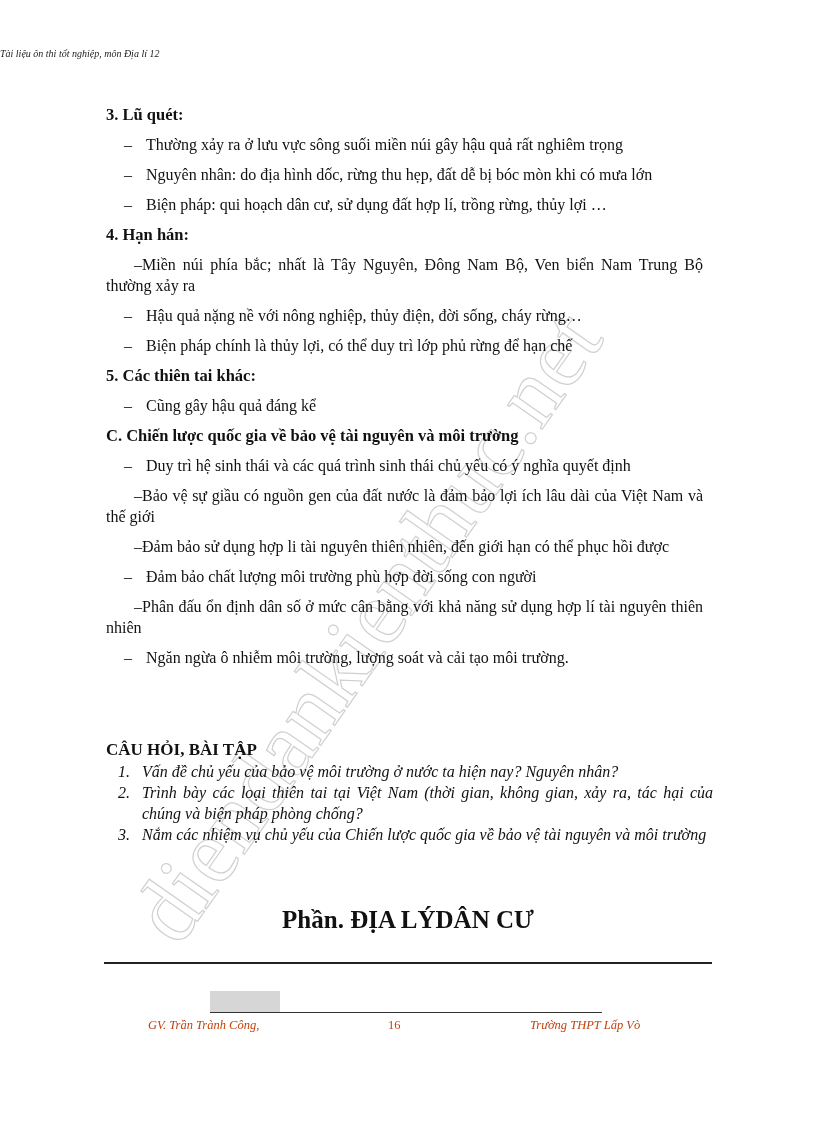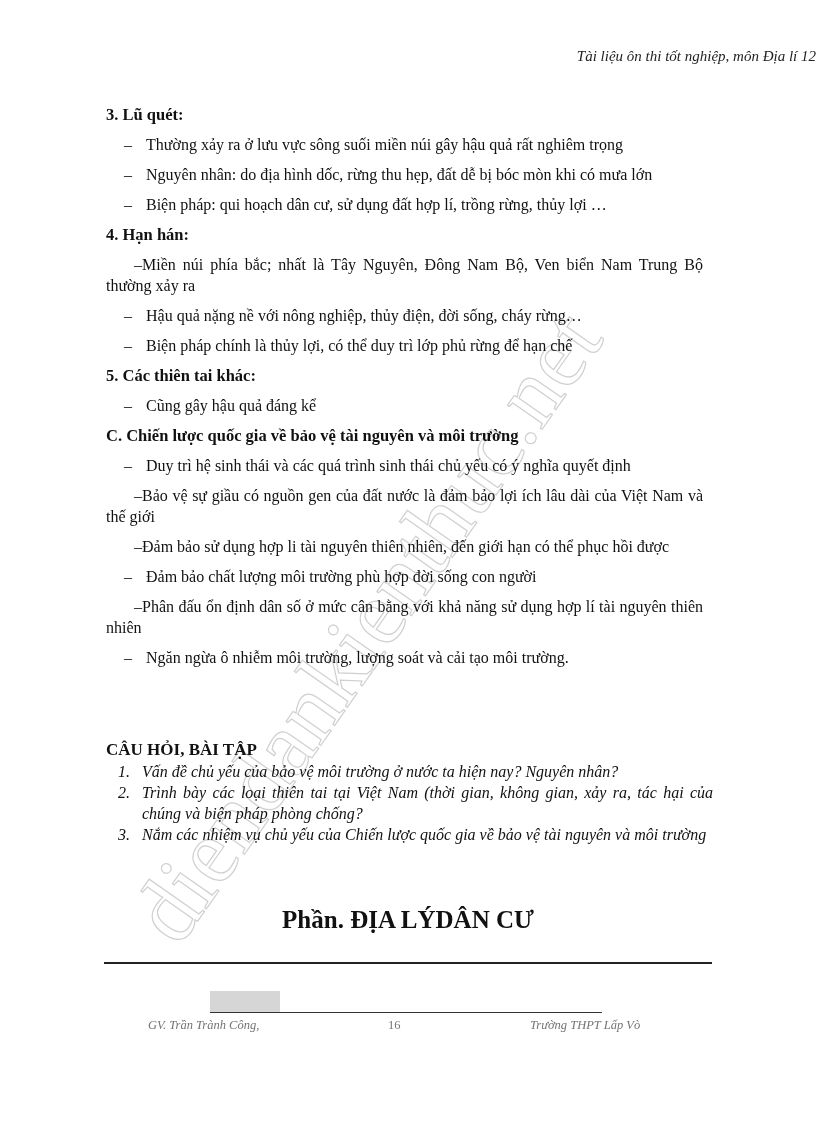--- a/index.html
+++ b/index.html
@@ -1,40 +1,40 @@
 <!DOCTYPE html>
 <html><head>
 <meta charset="utf-8">
 <style>
   html, body { margin: 0; padding: 0; background: #ffffff; }
   body { width: 816px; height: 1123px; position: relative; overflow: hidden;
          font-family: "Liberation Serif", serif; color: #111; }
   .page { position: absolute; left: 0; top: 0; width: 816px; height: 1123px; }
-  .header { position: absolute; top: 48px; left: 0; width: 816px; text-align: right;
-            font-style: italic; font-size: 15px; color: #222; }
+  .header { position: absolute; top: 48px; left: 0; width: 816px; text-align: left;
+            font-style: italic; font-size: 10px; color: #222; }
   .content { position: absolute; left: 106px; top: 104px; width: 605px; font-size: 16px; line-height: 21px; }
   .h { font-weight: bold; margin: 0 0 9px 0; font-size: 16.5px; }
   .item { margin: 0 8px 9px 0; text-align: justify; }
   .item.ind { padding-left: 18px; }
   .item.wrap { text-indent: 14px; }
   .dash { display: inline-block; width: 22px; }
   .sec-c { font-weight: bold; font-size: 16.5px; margin: 0 0 9px 0; }
   .qa-title { position: absolute; left: 106px; top: 740px; font-weight: bold; font-size: 17px; }
   .qa-list { position: absolute; left: 118px; top: 761px; width: 595px; font-style: italic; font-size: 16px; line-height: 21px; }
   .qa-item { display: flex; }
   .qa-num { width: 24px; flex: 0 0 24px; }
   .qa-text { flex: 1; text-align: justify; }
   .part-title { position: absolute; left: 0; top: 906px; width: 816px; text-align: center;
                 font-weight: bold; font-size: 25px; }
   .part-rule { position: absolute; left: 104px; top: 962px; width: 608px; height: 0;
                border-top: 2px solid #222; }
   .footer-shade { position: absolute; left: 210px; top: 991px; width: 70px; height: 22px;
                   background: #d6d6d6; }
   .footer-rule { position: absolute; left: 210px; top: 1012px; width: 392px; border-top: 1px solid #333; }
-  .footer { position: absolute; top: 1018px; font-style: italic; font-size: 12.5px; color: #737373; }
+  .footer { position: absolute; top: 1018px; font-style: italic; font-size: 12.5px; color: #c2410c; }
   .footer.left { left: 148px; }
   .footer.center { left: 388px; font-style: normal; }
   .footer.right { left: 530px; }
   .watermark { position: absolute; left: 60px; top: 460px; font-family: "Liberation Serif", serif;
                font-size: 92px; color: transparent;
                -webkit-text-stroke: 1.2px #c8c8c8; transform: rotate(-55deg); transform-origin: left top;
                white-space: nowrap; opacity: 0.85; pointer-events: none; top: 900px; left: 110px; }
 </style>
 </head>
 <body>

